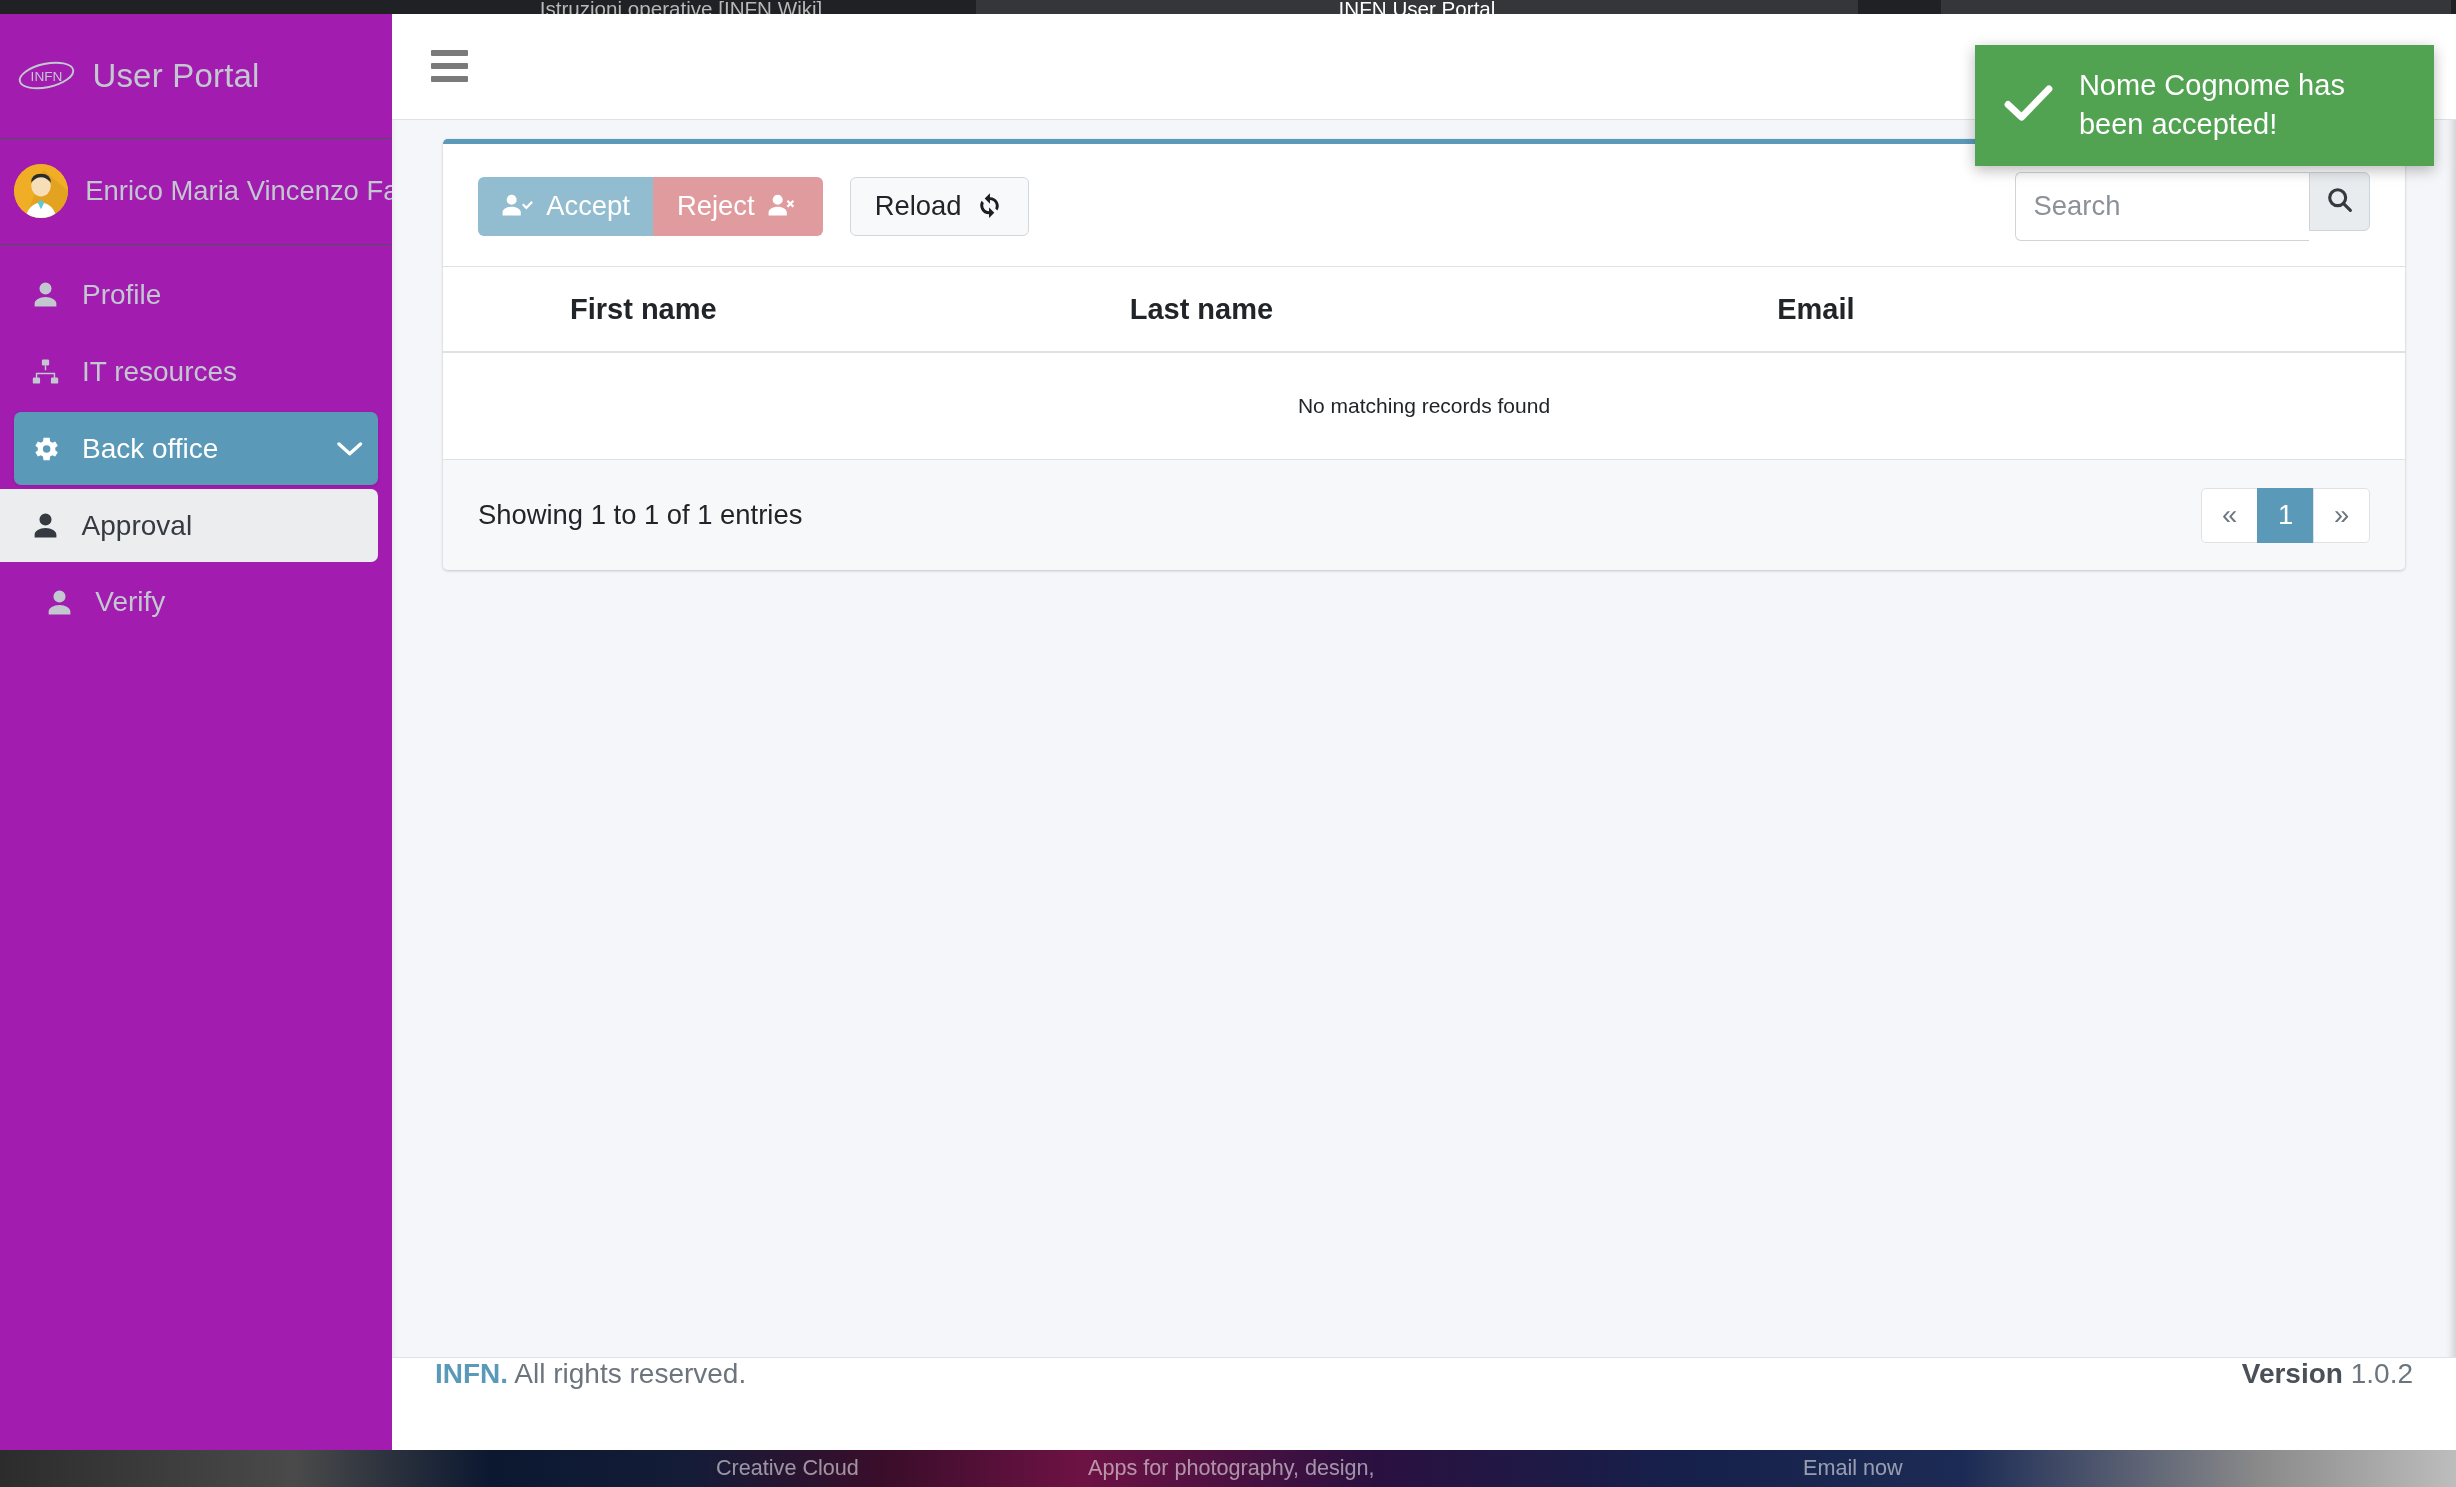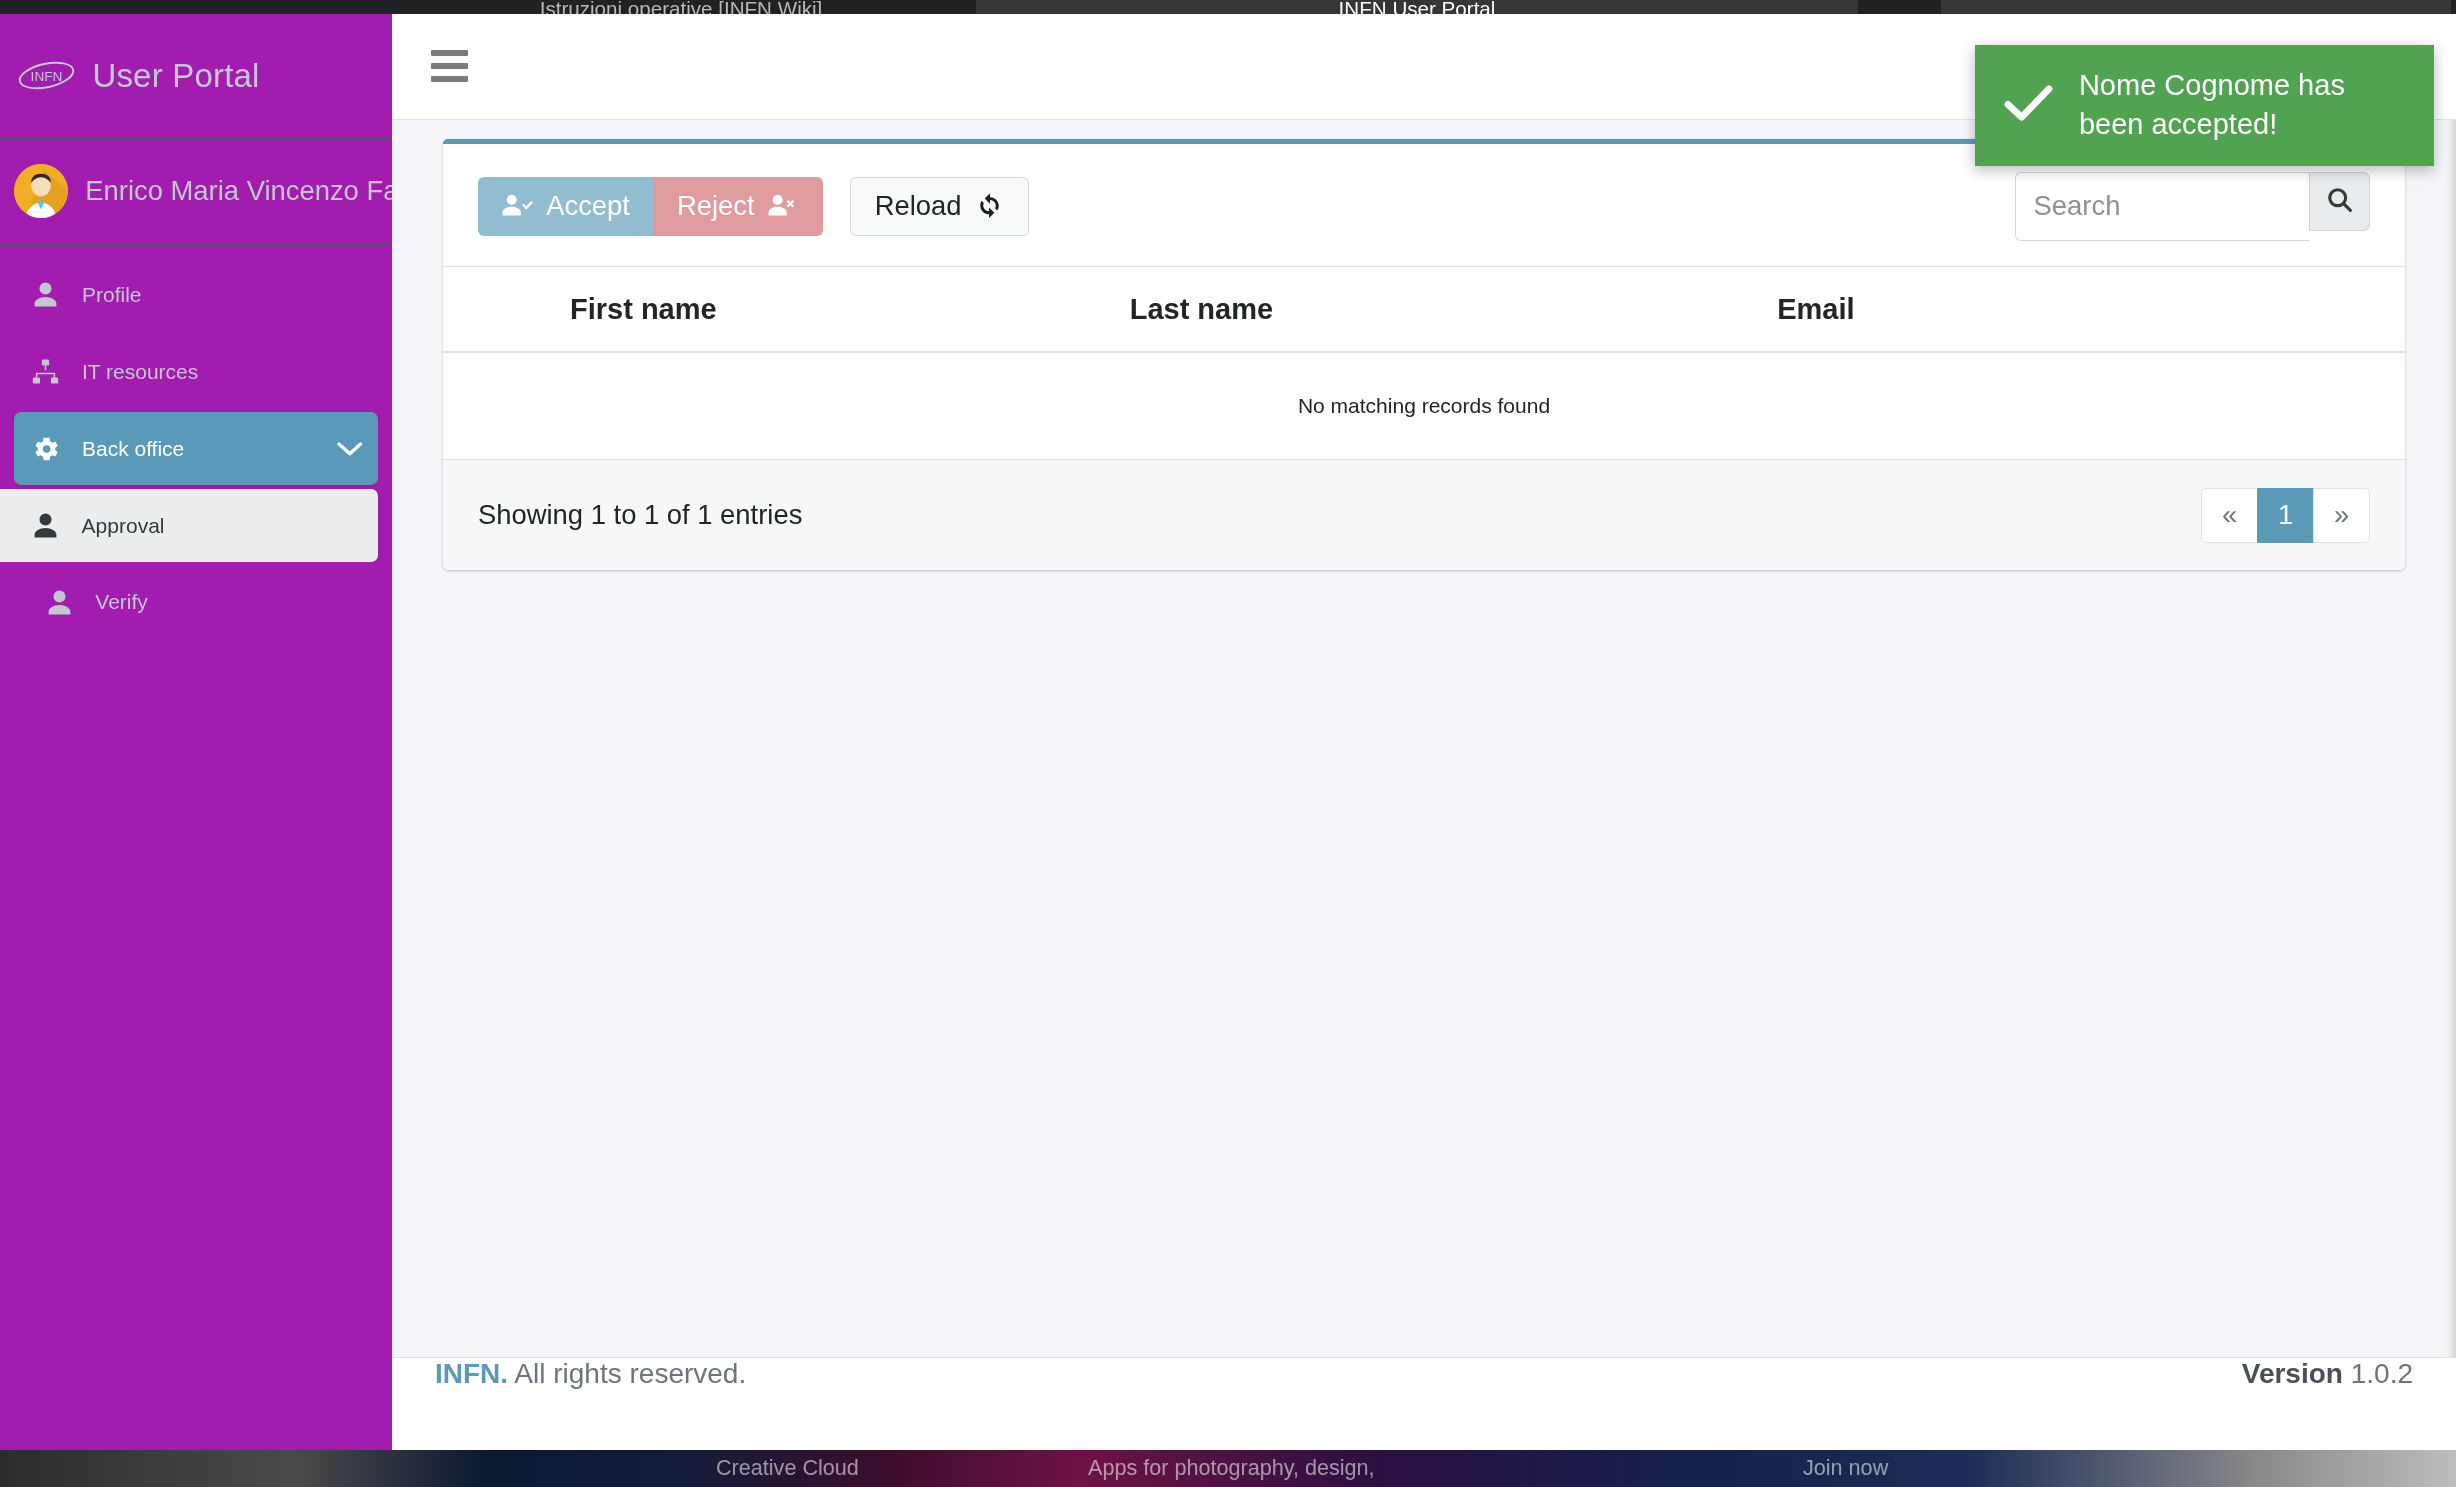--- a/index.html
+++ b/index.html
@@ -90,21 +90,21 @@
     background: #f0ad26; flex: none; position: relative; overflow: hidden;
   }
   #user-name {
     font-size: 27.4px; color: #c2c7d0; white-space: nowrap;
   }
   #nav { padding-top: 13.7px; }
   .nav-item {
     display: flex; align-items: center;
     height: 73px; margin: 0 13.7px 3.9px 13.7px;
     padding: 0 15.7px; border-radius: 6.9px;
-    color: #c2c7d0; font-size: 21px; cursor: pointer;
+    color: #c2c7d0; font-size: 28px; cursor: pointer;
     gap: 19.6px; position: relative;
   }
   .nav-item .ico { width: 33px; display:flex; align-items:center; justify-content:center; flex:none; }
   .nav-item.active {
     background: #5a9ab8; color: #ffffff;
     box-shadow: 0 1px 2.9px rgba(0,0,0,.12);
   }
   .nav-item.active .ico svg { fill: #ffffff; }
   .nav-item .ico svg { fill: #c2c7d0; }
   .nav-item.sub {
@@ -449,15 +449,15 @@
       </svg>
     </span>
     <span id="toast-text">Nome Cognome has been accepted!</span>
   </div>
 
 </div>
 
 <div id="desktop-strip">
   <span class="ad-text" style="left:716px">Creative Cloud</span>
   <span class="ad-text" style="left:1088px">Apps for photography, design,</span>
-  <span class="ad-text" style="left:1803px">Join now</span>
+  <span class="ad-text" style="left:1803px">Email now</span>
 </div>
 
 
 </body></html>

